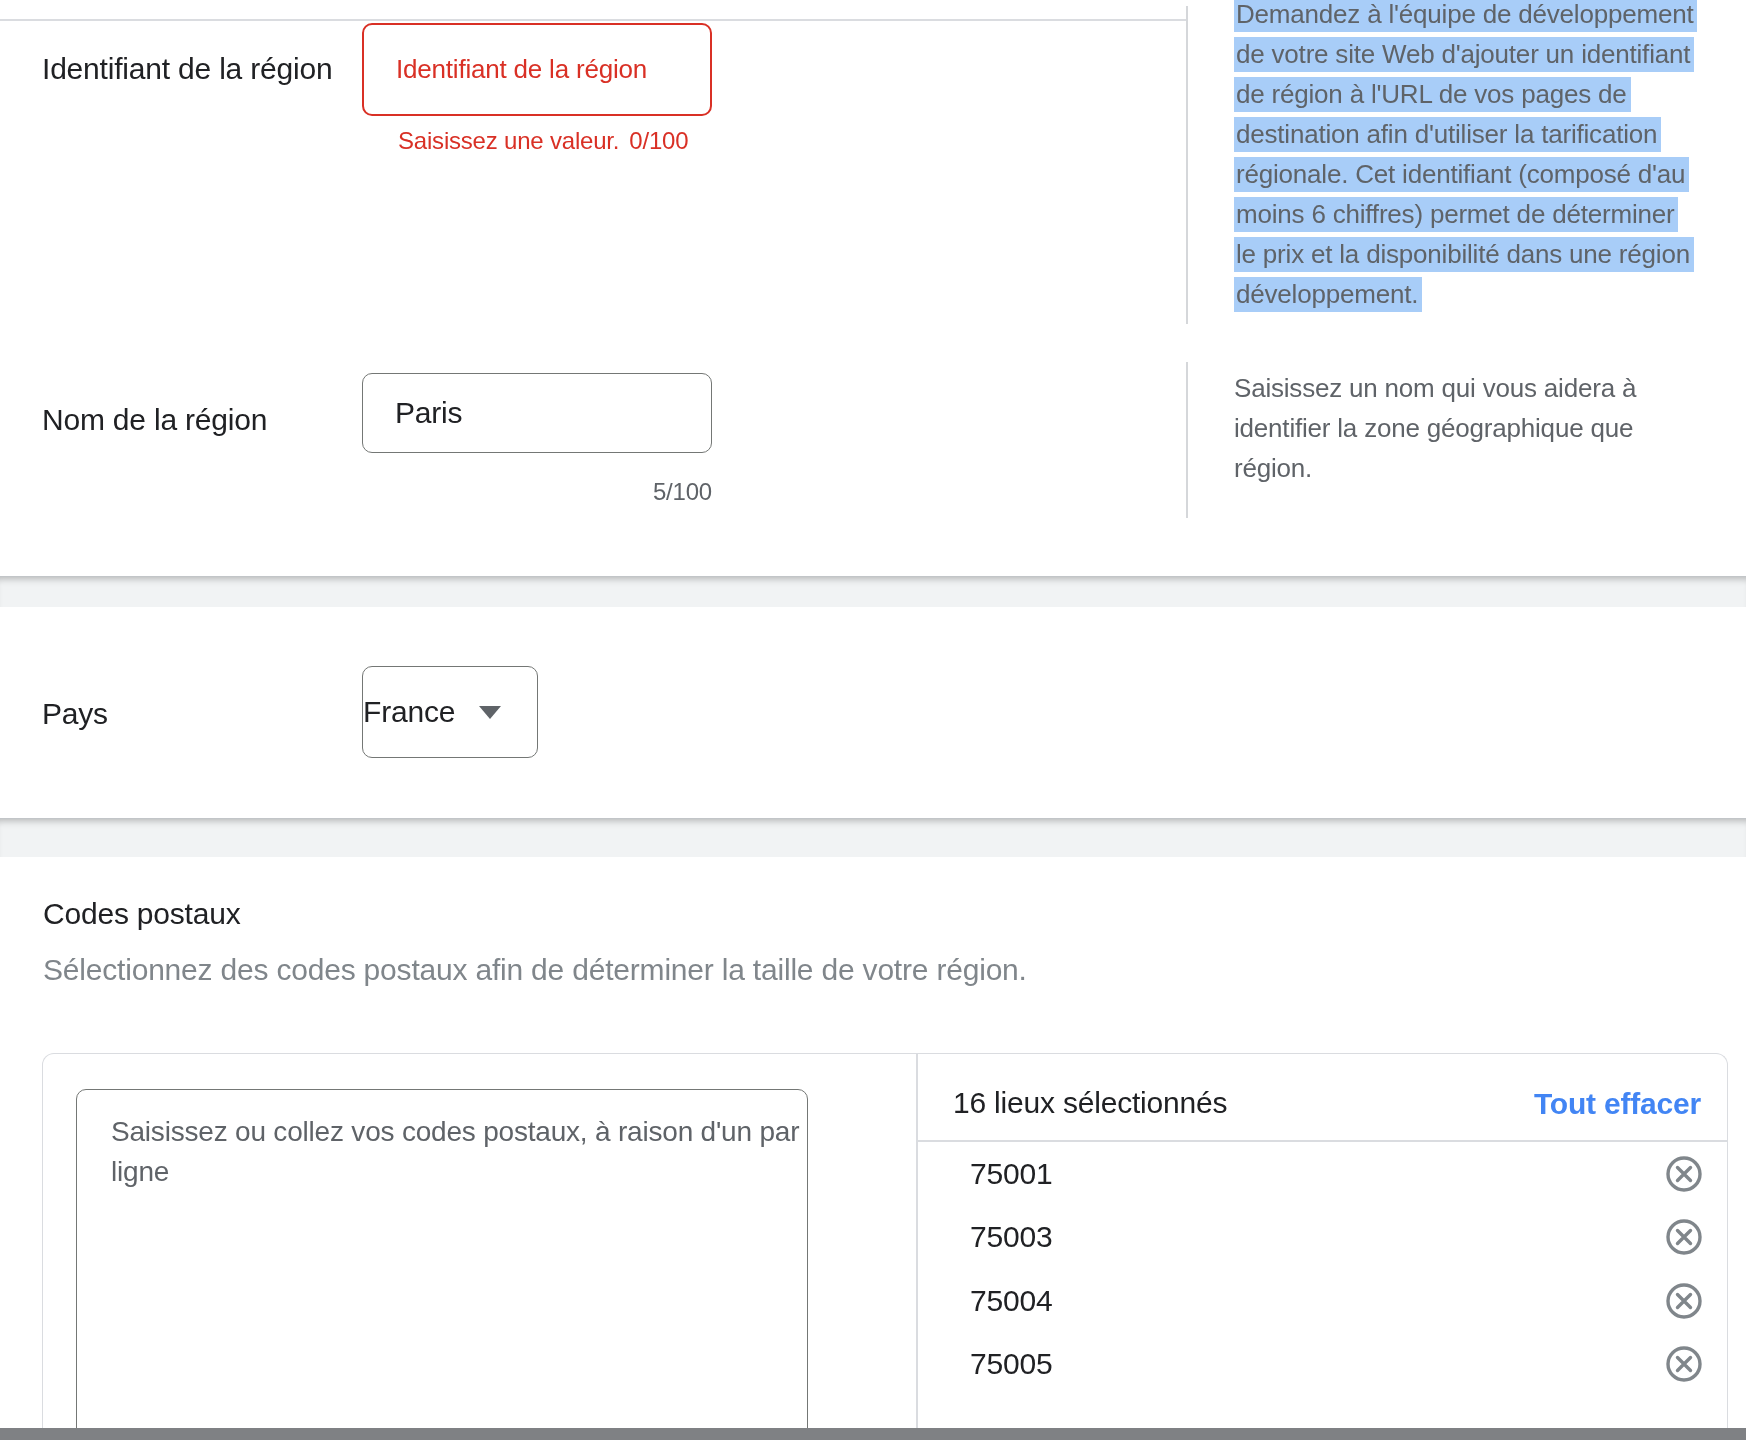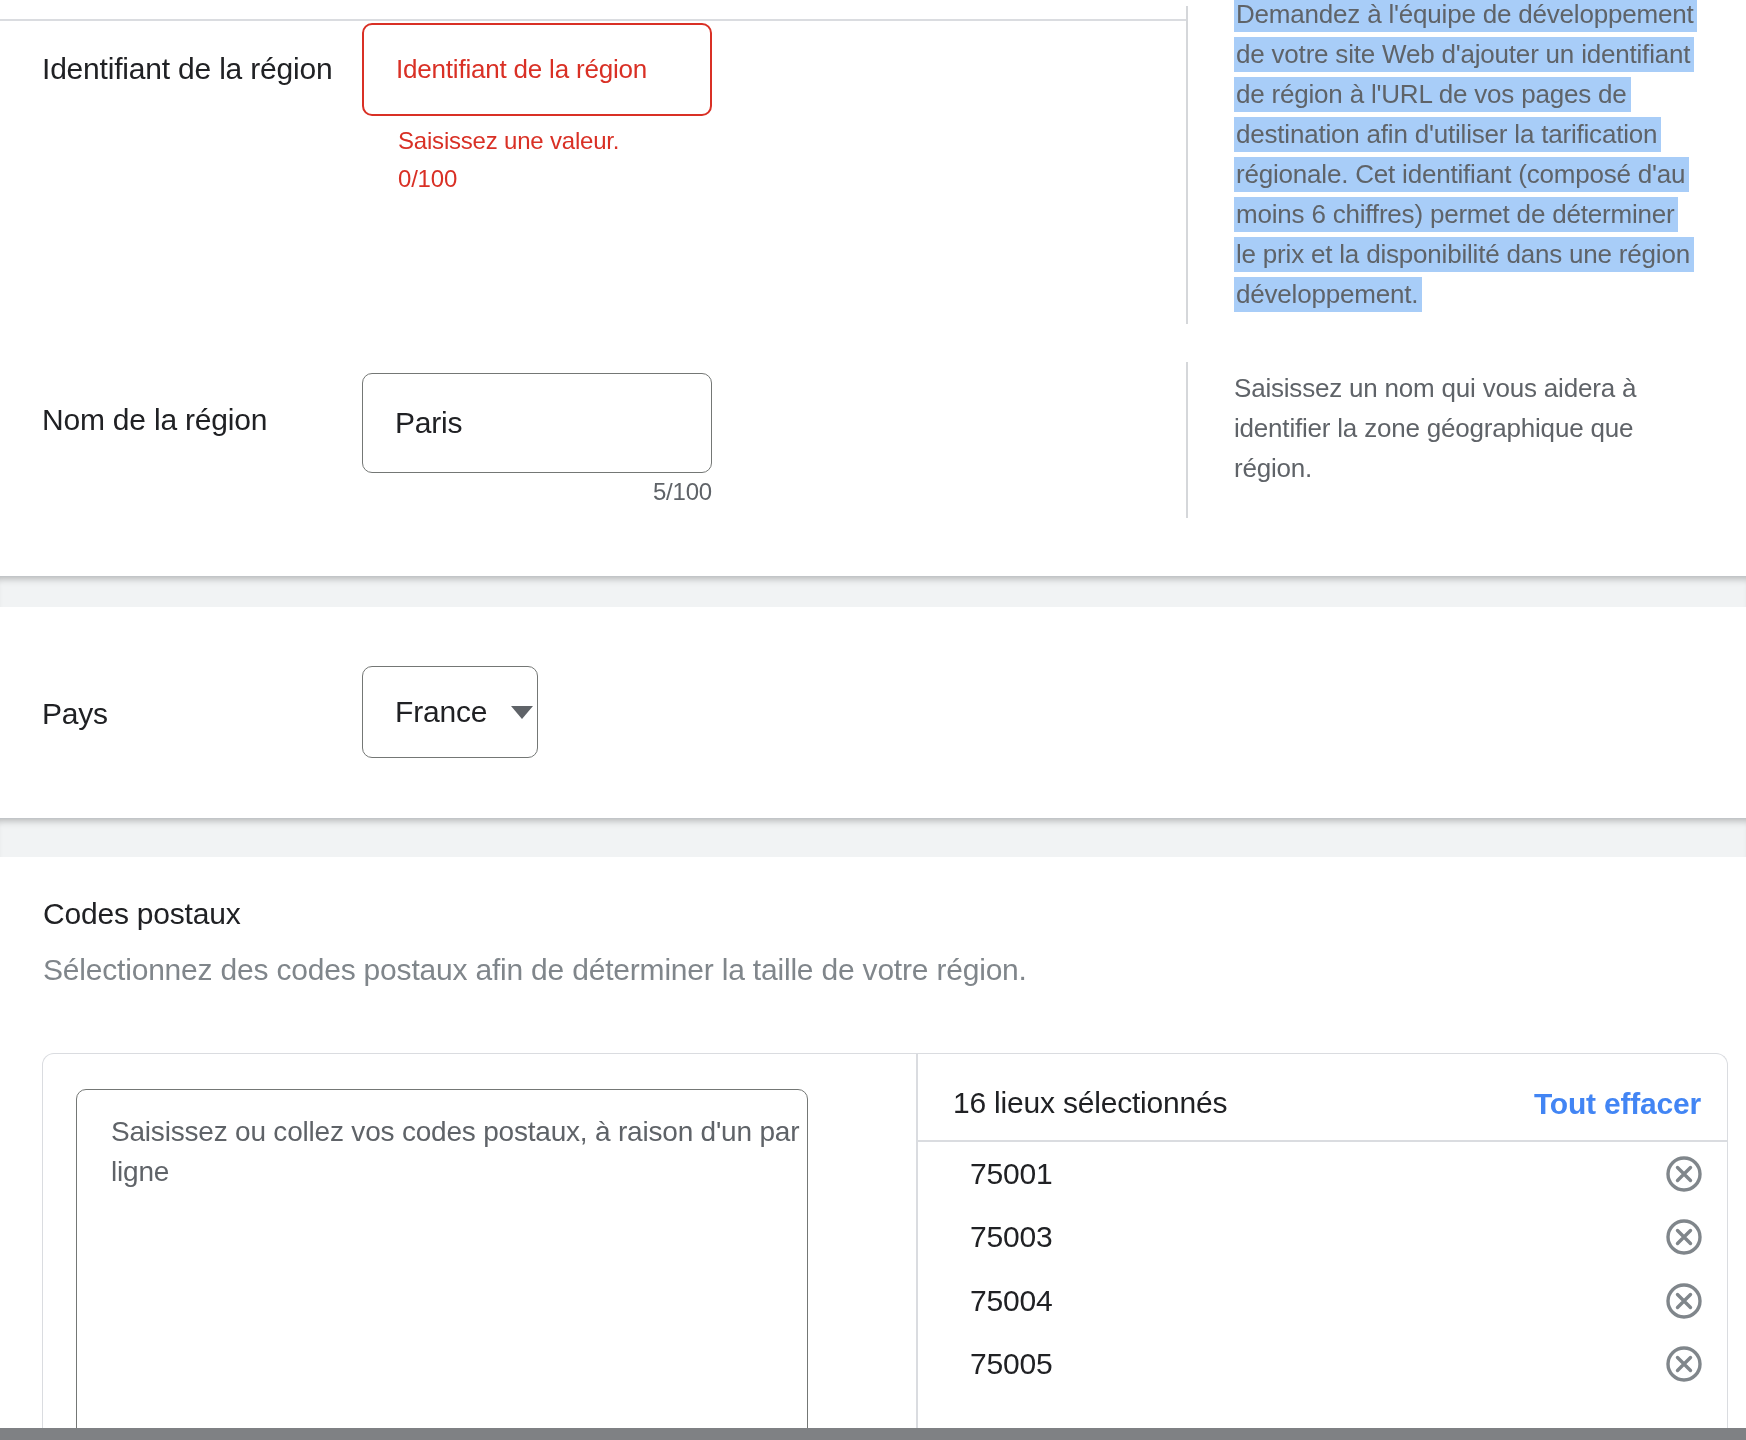--- a/index.html
+++ b/index.html
@@ -10,47 +10,47 @@
 
   .form-label{position:absolute;left:42px;font-size:30px;color:#202124;line-height:34px;}
 
   
   .input-error{position:absolute;left:362px;top:23px;width:350px;height:93px;
     border:2.5px solid #d93025;border-radius:10px;box-sizing:border-box;background:#fff;}
   .input-error input{width:100%;height:100%;border:none;outline:none;background:transparent;
     padding:0 0 0 32px;font-family:inherit;font-size:26px;color:#d93025;letter-spacing:-0.2px;}
   .input-error input::placeholder{color:#d93025;opacity:1;}
   .error-row{position:absolute;left:398px;top:127px;display:flex;gap:10px;
-    font-size:24px;color:#d93025;flex-direction:column;}
+    font-size:24px;color:#d93025;}
 
   
   .help-divider{position:absolute;left:1186px;width:2px;background:#d5d7da;}
   .help-block{position:absolute;left:1234px;width:478px;font-size:26px;color:#5f6368;}
   .hl-line{height:40px;line-height:40px;white-space:nowrap;}
   .hl-line .hl{display:inline-block;background:#a8cdf8;height:35px;line-height:35px;
     margin-top:2px;padding:0 4px 0 2px;}
   .plain-line{height:40px;line-height:40px;white-space:nowrap;}
 
   
-  .input-normal{position:absolute;left:362px;top:373px;width:350px;height:100px;
+  .input-normal{position:absolute;left:362px;top:373px;width:350px;height:80px;
     border:1.5px solid #747775;border-radius:10px;box-sizing:border-box;background:#fff;}
   .input-normal input{width:100%;height:100%;border:none;outline:none;background:transparent;
     padding:0 0 0 32px;font-family:inherit;font-size:30px;color:#202124;letter-spacing:-0.2px;}
   .counter{position:absolute;left:362px;top:478px;width:350px;text-align:right;
     font-size:24px;color:#5f6368;}
 
   
   .band{position:absolute;left:0;width:1746px;background:#f1f3f4;
     border-top:1px solid #c2c5c8;box-shadow:inset 0 7px 7px -5px rgba(0,0,0,0.25);box-sizing:border-box;}
 
   
   .dropdown{position:absolute;left:362px;top:666px;width:176px;height:92px;
     border:1.5px solid #747775;border-radius:10px;box-sizing:border-box;background:#fff;
     display:flex;align-items:center;cursor:pointer;}
-  .dropdown .dd-value{margin-left:32px;font-size:30px;color:#202124;}
+  .dropdown .dd-value{font-size:30px;color:#202124;}
   .caret{margin-left:24px;width:0;height:0;border-left:11px solid transparent;
     border-right:11px solid transparent;border-top:13px solid #5f6368;}
 
   
   .section-title{position:absolute;left:43px;top:897px;font-size:30px;color:#202124;}
   .section-desc{position:absolute;left:43px;top:953px;font-size:30px;color:#80868b;}
 
   .panel{position:absolute;left:42px;top:1053px;width:1686px;height:387px;
     border:1.5px solid #dadce0;border-bottom:none;border-radius:12px 12px 0 0;box-sizing:border-box;}
   .codes-textarea{position:absolute;left:33px;top:35px;width:732px;height:352px;

